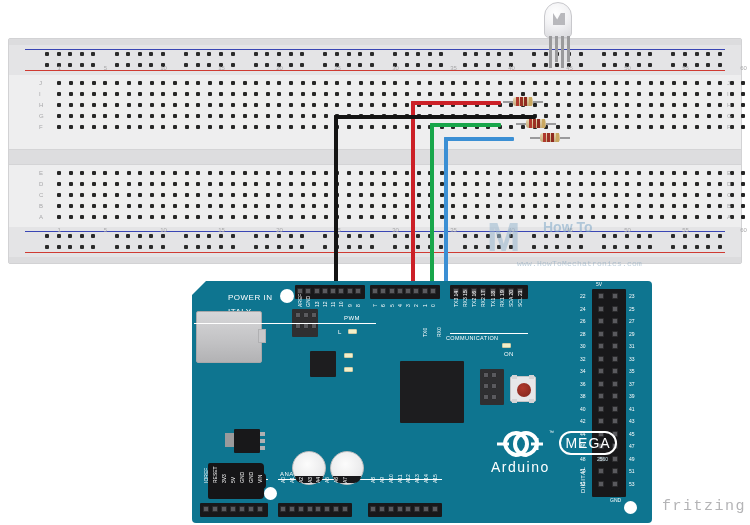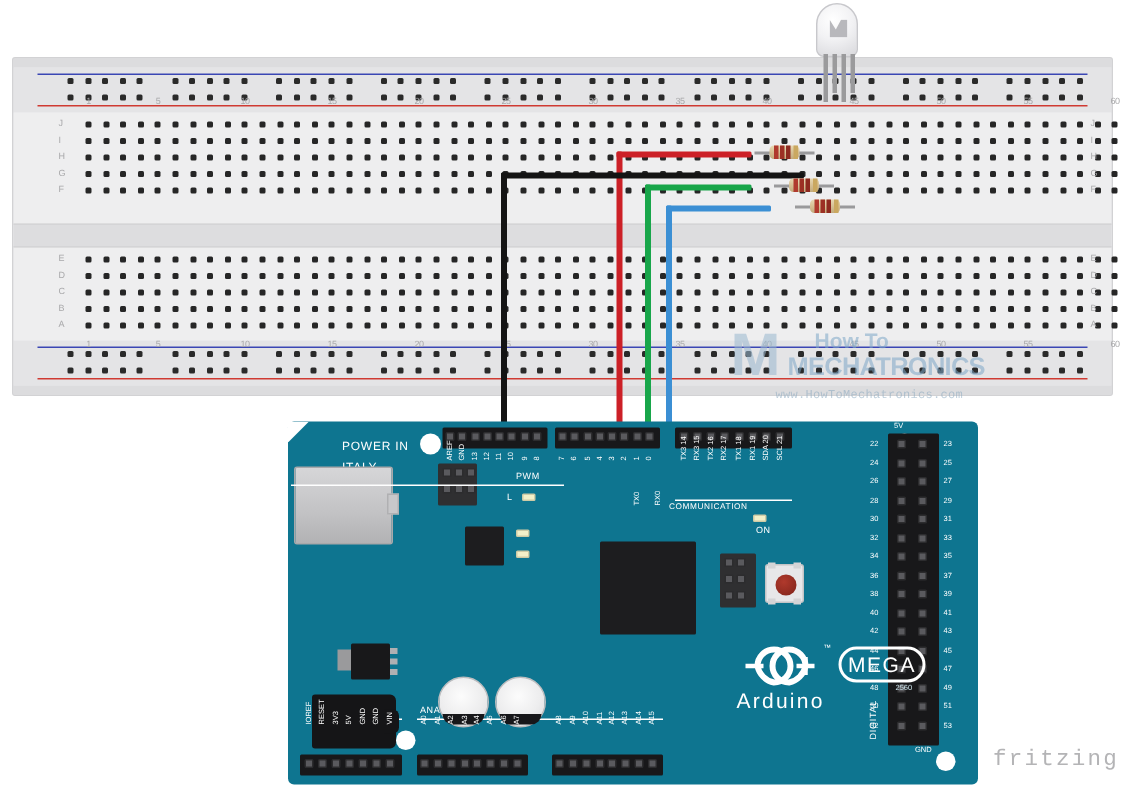--- a/index.html
+++ b/index.html
@@ -1268,21 +1268,20 @@
         <div class="bb-num" style="left: 618.4px; top: 152px;">50</div>
         <div class="bb-num" style="left: 676.4px; top: -10px;">55</div>
         <div class="bb-num" style="left: 676.4px; top: 152px;">55</div>
         <div class="bb-num" style="left: 734.4px; top: -10px;">60</div>
         <div class="bb-num" style="left: 734.4px; top: 152px;">60</div>
       </div>
 
     <div id="bb-watermark">
       <div class="wm-m">M</div>
       <div class="wm-howto">How To</div>
-      <div class="wm-mech">MECHATRONICS</div>
       <div class="wm-url">www.HowToMechatronics.com</div>
     </div>
   </div>
 
   <div id="rgb-led">
     <div class="led-dome">
       <div class="led-chip"></div>
     </div>
     <div class="led-leg" style="left:5px;  height:32px;"></div>
     <div class="led-leg" style="left:11px; height:26px;"></div>

